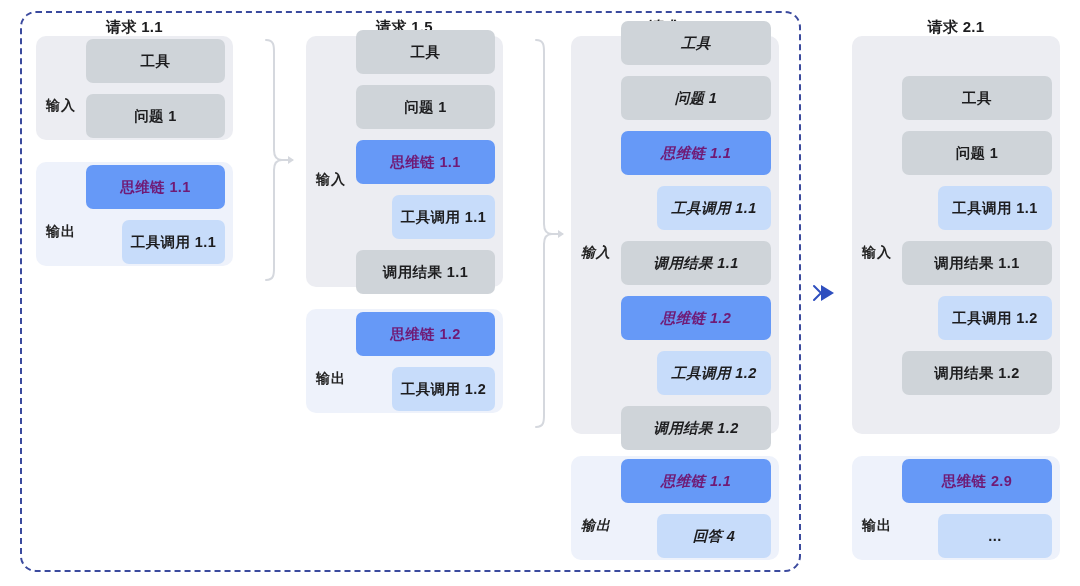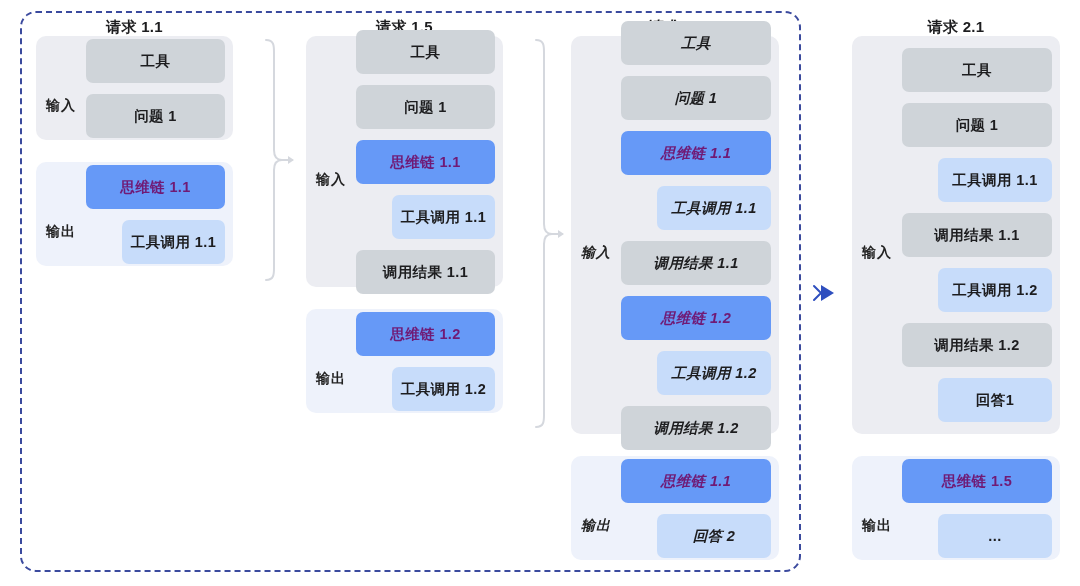--- a/index.html
+++ b/index.html
@@ -193,21 +193,21 @@
       <div class="chip gray">调用结果 1.2</div>
     </div>
   </div>
 
   <div class="panel-gap"></div>
 
   <div class="panel output" style="height:104px;">
     <div class="panel-label">输出</div>
     <div class="chip-stack">
       <div class="chip blue">思维链 1.1</div>
-      <div class="chip lightblue">回答 2</div>
+      <div class="chip lightblue">回答 4</div>
     </div>
   </div>
 </div>
 
 <div id="session-arrow">
   <svg width="24" height="22" viewBox="0 0 24 22" fill="none">
     <path d="M2 4 L 9 11 L 2 18" stroke="#2f4fbf" stroke-width="2" fill="none" stroke-linecap="round" stroke-linejoin="round"></path>
     <path d="M9 3 L 22 11 L 9 19 Z" fill="#2f4fbf"></path>
   </svg>
 </div>
@@ -217,26 +217,25 @@
 
   <div class="panel input" style="height:398px;">
     <div class="panel-label">输入</div>
     <div class="chip-stack">
       <div class="chip gray">工具</div>
       <div class="chip gray">问题 1</div>
       <div class="chip lightblue">工具调用 1.1</div>
       <div class="chip gray">调用结果 1.1</div>
       <div class="chip lightblue">工具调用 1.2</div>
       <div class="chip gray">调用结果 1.2</div>
-      <div class="chip lightblue">回答1</div>
-    </div>
-  </div>
-
-  <div class="panel-gap"></div>
-
-  <div class="panel output" style="height:104px;">
-    <div class="panel-label">输出</div>
-    <div class="chip-stack">
-      <div class="chip blue">思维链 1.5</div>
+    </div>
+  </div>
+
+  <div class="panel-gap"></div>
+
+  <div class="panel output" style="height:104px;">
+    <div class="panel-label">输出</div>
+    <div class="chip-stack">
+      <div class="chip blue">思维链 2.9</div>
       <div class="chip lightblue">...</div>
     </div>
   </div>
 </div>
 
 </body></html>

